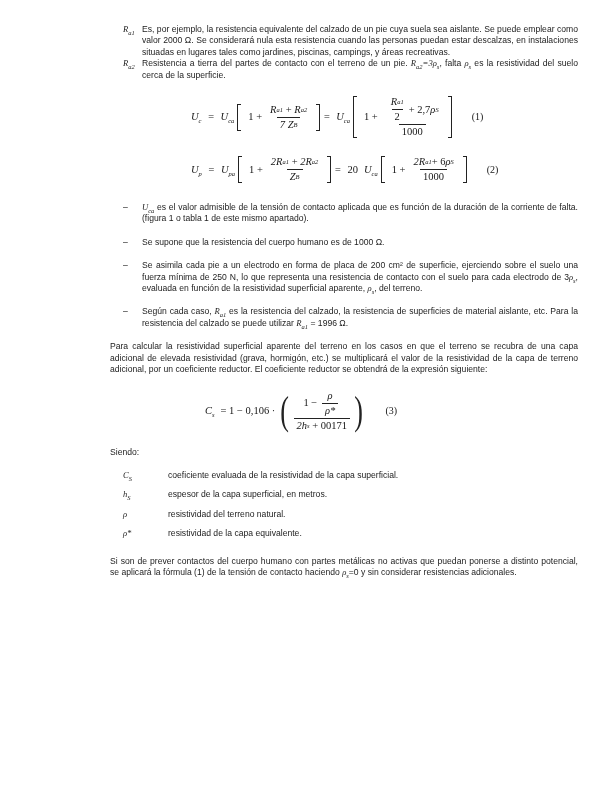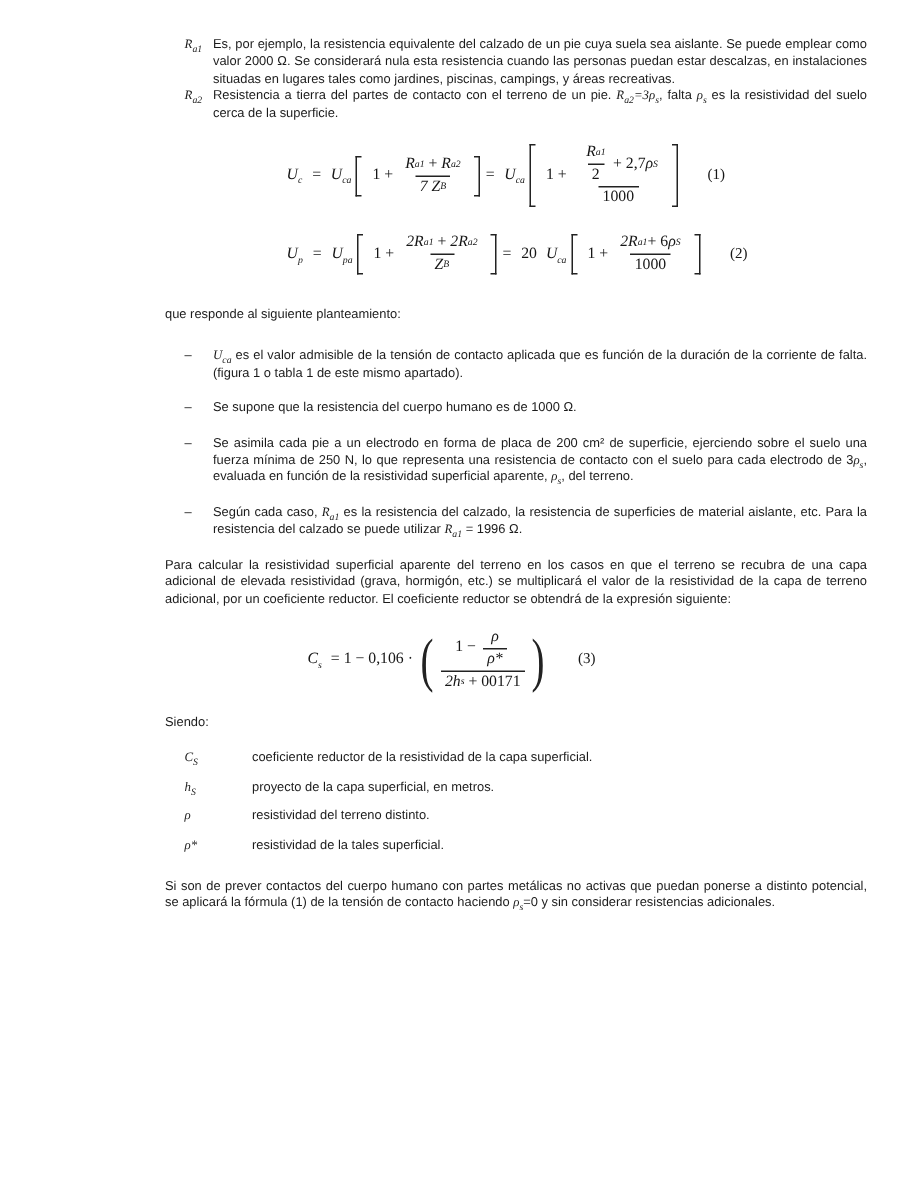--- a/index.html
+++ b/index.html
@@ -137,21 +137,20 @@
             <span>ρ</span>
             <sub>S</sub>
           </span>
         <span class="den rm">1000</span>
       </span>
       <span class="sqbr r"></span>
     </span>
     <span class="eqnum">(2)</span>
   </div>
 
-  <div class="para" style="margin-top:18px;">que responde al siguiente planteamiento:</div>
 
   <div class="bullets">
     <div class="bullet">
       <span class="bdash">–</span>
       <div class="btext"><span class="im"><span>U</span><sub>ca</sub></span><span> es el valor admisible de la tensión de contacto aplicada que es función de la duración de la corriente de falta. (figura 1 o tabla 1 de este mismo apartado).</span></div>
     </div>
     <div class="bullet">
       <span class="bdash">–</span>
       <div class="btext"><span>Se supone que la resistencia del cuerpo humano es de 1000 Ω.</span></div>
     </div>
@@ -183,31 +182,31 @@
     </span>
     <span class="bigp">)</span>
     <span class="eqnum">(3)</span>
   </div>
 
   <div class="para" style="">Siendo:</div>
 
   <div style="margin-top:12px;">
     <div class="symrow">
       <div class="symcol"><span>C</span><sub>S</sub></div>
-      <div class="symtext">coeficiente reductor de la resistividad de la capa superficial.</div>
+      <div class="symtext">coeficiente evaluada de la resistividad de la capa superficial.</div>
     </div>
     <div class="symrow">
       <div class="symcol"><span>h</span><sub>S</sub></div>
-      <div class="symtext">proyecto de la capa superficial, en metros.</div>
+      <div class="symtext">espesor de la capa superficial, en metros.</div>
     </div>
     <div class="symrow">
       <div class="symcol"><span>ρ</span><sub></sub></div>
-      <div class="symtext">resistividad del terreno distinto.</div>
+      <div class="symtext">resistividad del terreno natural.</div>
     </div>
     <div class="symrow">
       <div class="symcol"><span>ρ*</span><sub></sub></div>
-      <div class="symtext">resistividad de la tales superficial.</div>
+      <div class="symtext">resistividad de la capa equivalente.</div>
     </div>
   </div>
 
   <div class="para justify" style="margin-top:16px;"><span>Si son de prever contactos del cuerpo humano con partes metálicas no activas que puedan ponerse a distinto potencial, se aplicará la fórmula (1) de la tensión de contacto haciendo </span><span class="im"><span>ρ</span><sub>s</sub></span><span>=0 y sin considerar resistencias adicionales.</span></div>
 
 </div>
 
 </body></html>

